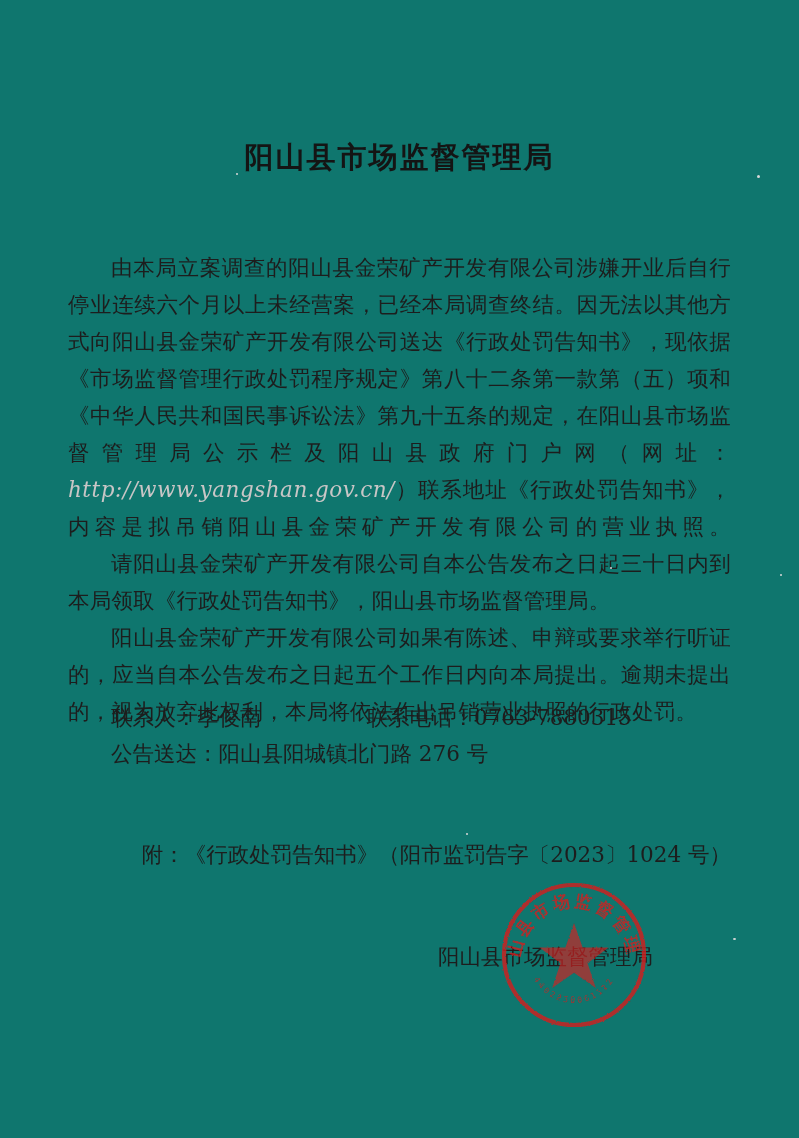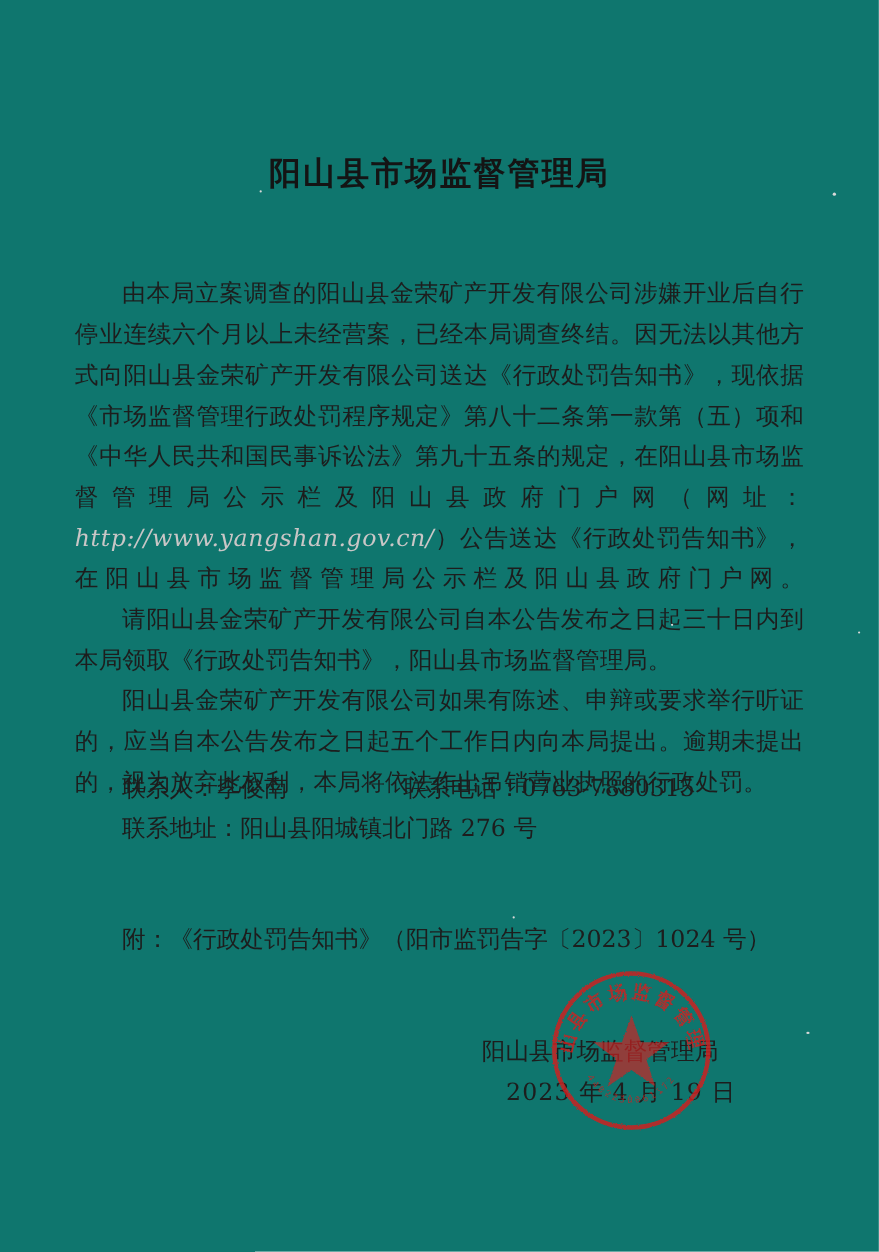--- a/index.html
+++ b/index.html
@@ -82,20 +82,21 @@
     display: inline-block;
     width: 105px;
   }
 
   
   .attachment-block {
     position: absolute;
     left: 68px;
     top: 838px;
     width: 663px;
+    text-align: right;
   }
   .attachment-line {
     font-size: 21.5px;
     line-height: 34px;
     color: #1d1d1d;
     text-indent: 2em;
     white-space: nowrap;
   }
 
   
@@ -151,46 +152,45 @@
 <div class="page">
 
   <div class="title-block">
     <div class="title-line">阳山县市场监督管理局</div>
   </div>
 
   <div class="body-block">
 
 
     <div class="para indent spaced">
-      <span>由本局立案调查的阳山县金荣矿产开发有限公司涉嫌开业后自行停业连续六个月以上未经营案，已经本局调查终结。因无法以其他方式向阳山县金荣矿产开发有限公司送达《行政处罚告知书》，现依据《市场监督管理行政处罚程序规定》第八十二条第一款第（五）项和《中华人民共和国民事诉讼法》第九十五条的规定，在阳山县市场监督管理局公示栏及阳山县政府门户网（网址：</span><span class="url-faded">http://www.yangshan.gov.cn/</span><span>）公告送达《行政处罚告知书》，在阳山县市场监督管理局公示栏及阳山县政府门户网。</span>
+      <span>由本局立案调查的阳山县金荣矿产开发有限公司涉嫌开业后自行停业连续六个月以上未经营案，已经本局调查终结。因无法以其他方式向阳山县金荣矿产开发有限公司送达《行政处罚告知书》，现依据《市场监督管理行政处罚程序规定》第八十二条第一款第（五）项和《中华人民共和国民事诉讼法》第九十五条的规定，在阳山县市场监督管理局公示栏及阳山县政府门户网（网址：</span><span class="url-faded">http://www.yangshan.gov.cn/</span><span>）联系地址《行政处罚告知书》，内容是拟吊销阳山县金荣矿产开发有限公司的营业执照。</span>
     </div>
 
     <div class="para indent">请阳山县金荣矿产开发有限公司自本公告发布之日起三十日内到本局领取《行政处罚告知书》，阳山县市场监督管理局。</div>
 
     <div class="para indent">阳山县金荣矿产开发有限公司如果有陈述、申辩或要求举行听证的，应当自本公告发布之日起五个工作日内向本局提出。逾期未提出的，视为放弃此权利，本局将依法作出吊销营业执照的行政处罚。</div>
   </div>
 
   <div class="contact-block">
     <div class="contact-row">
       <span>联系人：</span><span>李俊南</span><span class="contact-gap"></span><span>联系电话：</span><span>0763-7880315</span>
     </div>
     <div class="contact-row">
-      <span>联系地址：</span><span>阳山县阳城镇北门路 276 号</span>
+      <span>公告送达：</span><span>阳山县阳城镇北门路 276 号</span>
     </div>
   </div>
 
   <div class="attachment-block">
     <div class="attachment-line">
       <span>附：</span><span>《行政处罚告知书》（阳市监罚告字〔2023〕1024 号）</span>
     </div>
   </div>
 
   <div class="signature-block">
     <div class="sig-name">阳山县市场监督管理局</div>
-    <div class="sig-date">2023 年 4 月 19 日</div>
   </div>
 
   <div class="seal">
     <svg viewBox="0 0 152 152" xmlns="http://www.w3.org/2000/svg">
       <defs>
         <path id="sealArcTop" d="M 22,82 A 54,54 0 0 1 130,82" fill="none"></path>
         <path id="sealArcBottom" d="M 30,78 A 46,46 0 0 0 122,78" fill="none"></path>
         <filter id="inkRough" x="-20%" y="-20%" width="140%" height="140%">
           <feTurbulence type="fractalNoise" baseFrequency="0.55" numOctaves="3" seed="7" result="n"></feTurbulence>
           <feDisplacementMap in="SourceGraphic" in2="n" scale="2.2" xChannelSelector="R" yChannelSelector="G"></feDisplacementMap>

